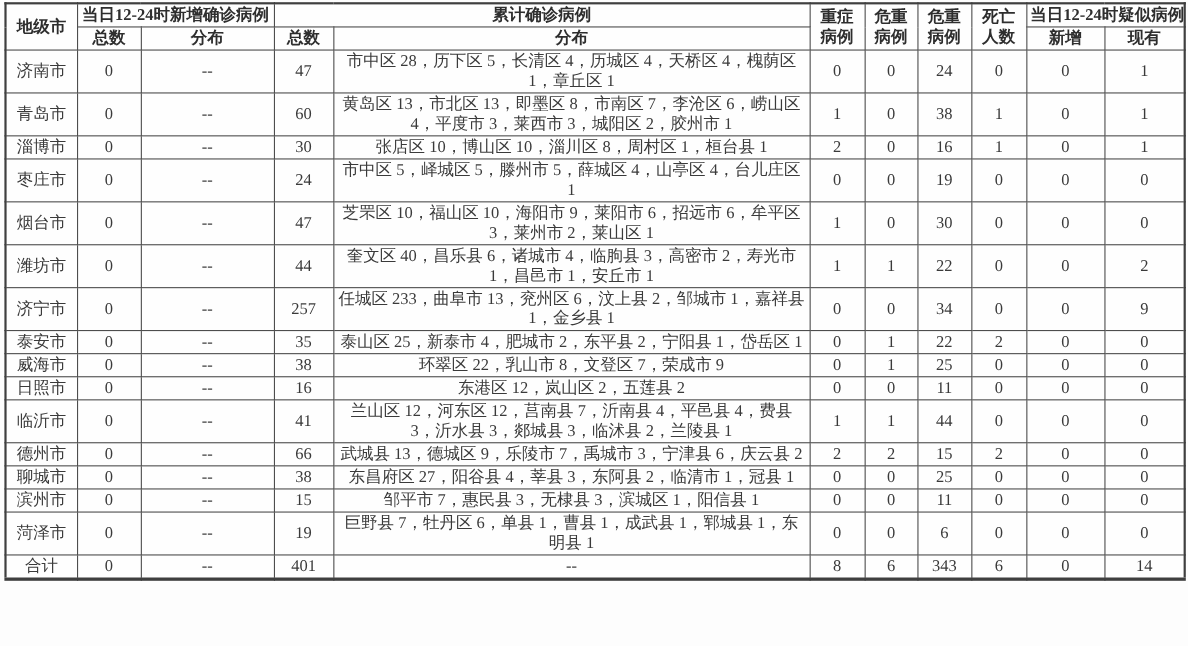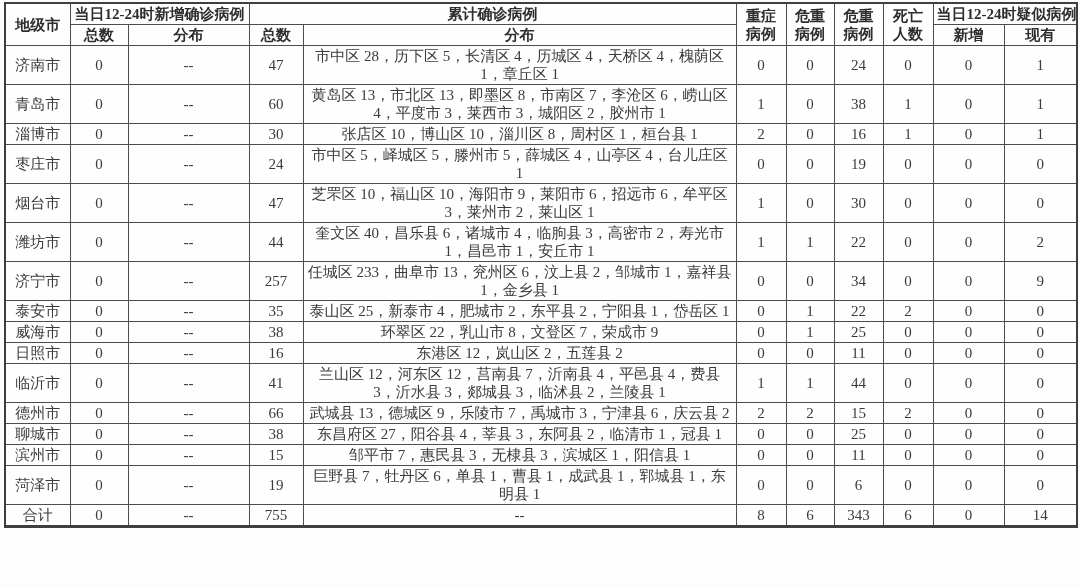--- a/index.html
+++ b/index.html
@@ -302,21 +302,21 @@
         <td class="num-cell">6</td>
         <td class="num-cell">0</td>
         <td class="num-cell">0</td>
         <td class="num-cell">0</td>
       </tr>
 
       <tr>
         <td class="num-cell">合计</td>
         <td class="num-cell">0</td>
         <td class="num-cell dash">--</td>
-        <td class="num-cell">755</td>
+        <td class="num-cell">401</td>
         <td class="dist-cell dash">--</td>
         <td class="num-cell">8</td>
         <td class="num-cell">6</td>
         <td class="num-cell">343</td>
         <td class="num-cell">6</td>
         <td class="num-cell">0</td>
         <td class="num-cell">14</td>
       </tr>
     </tbody>
 </table>

